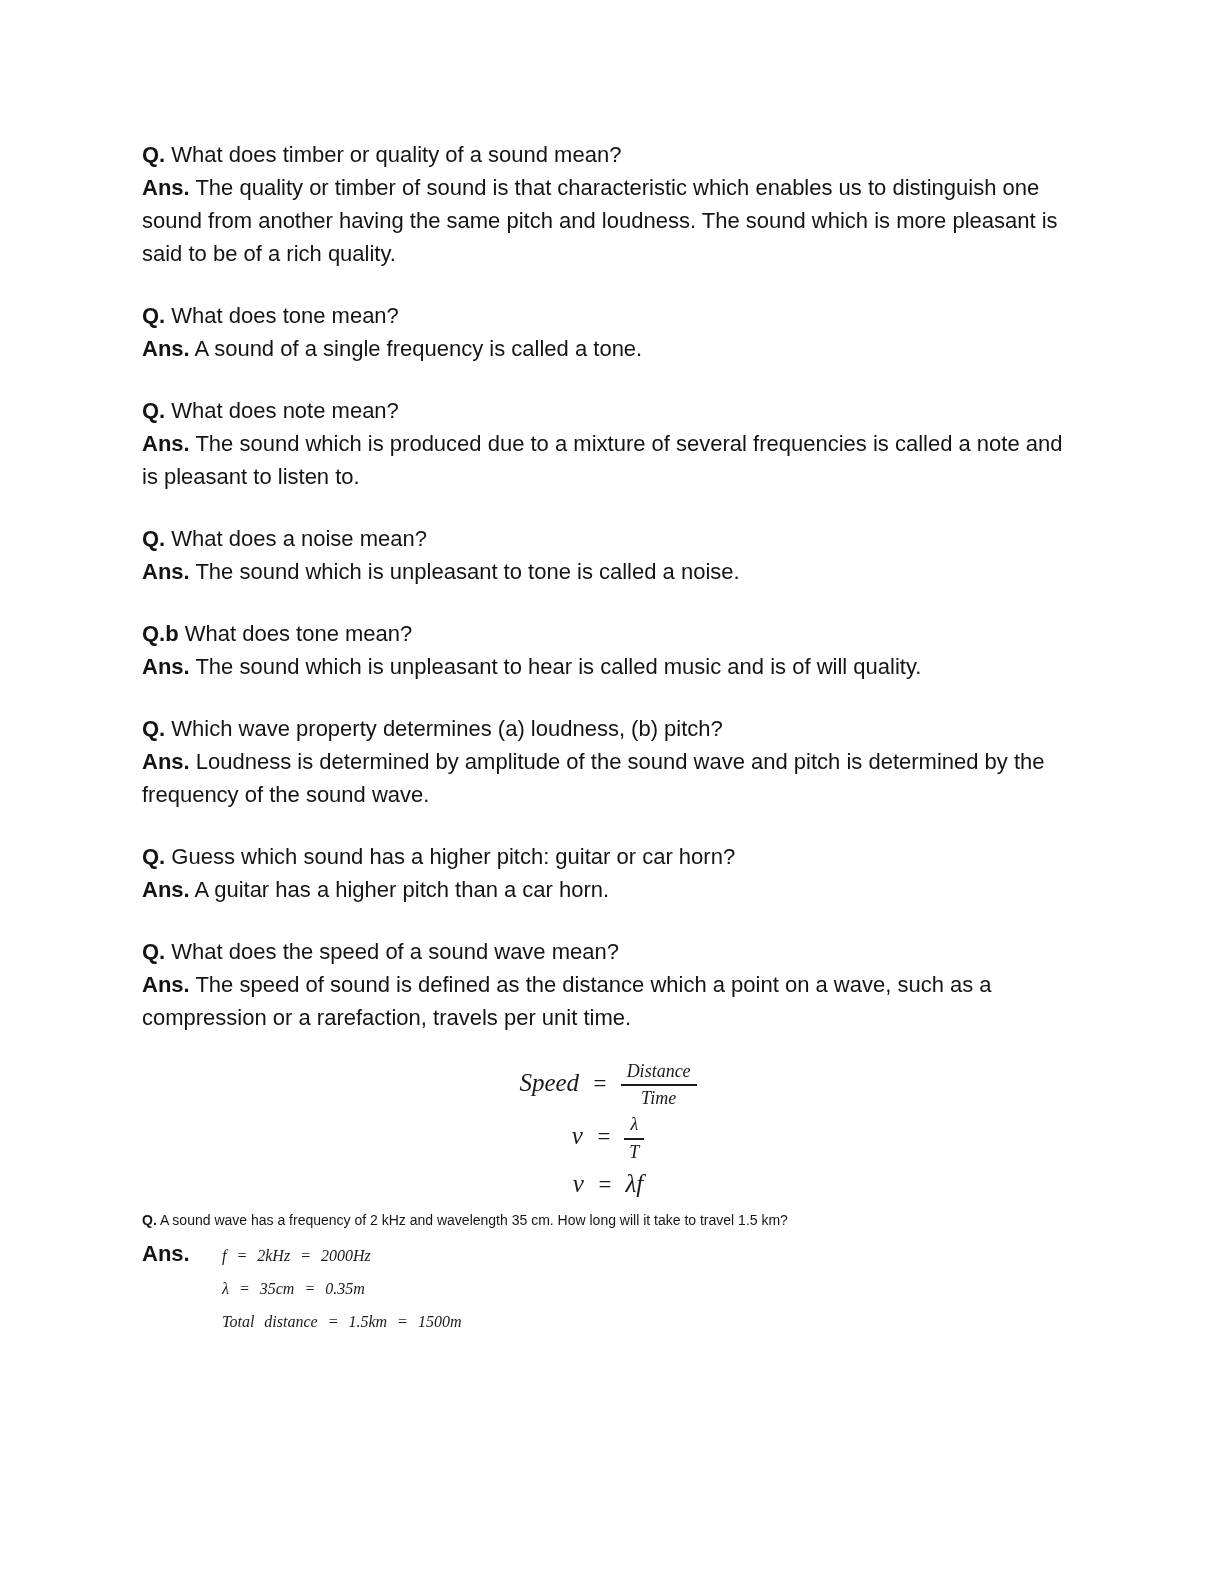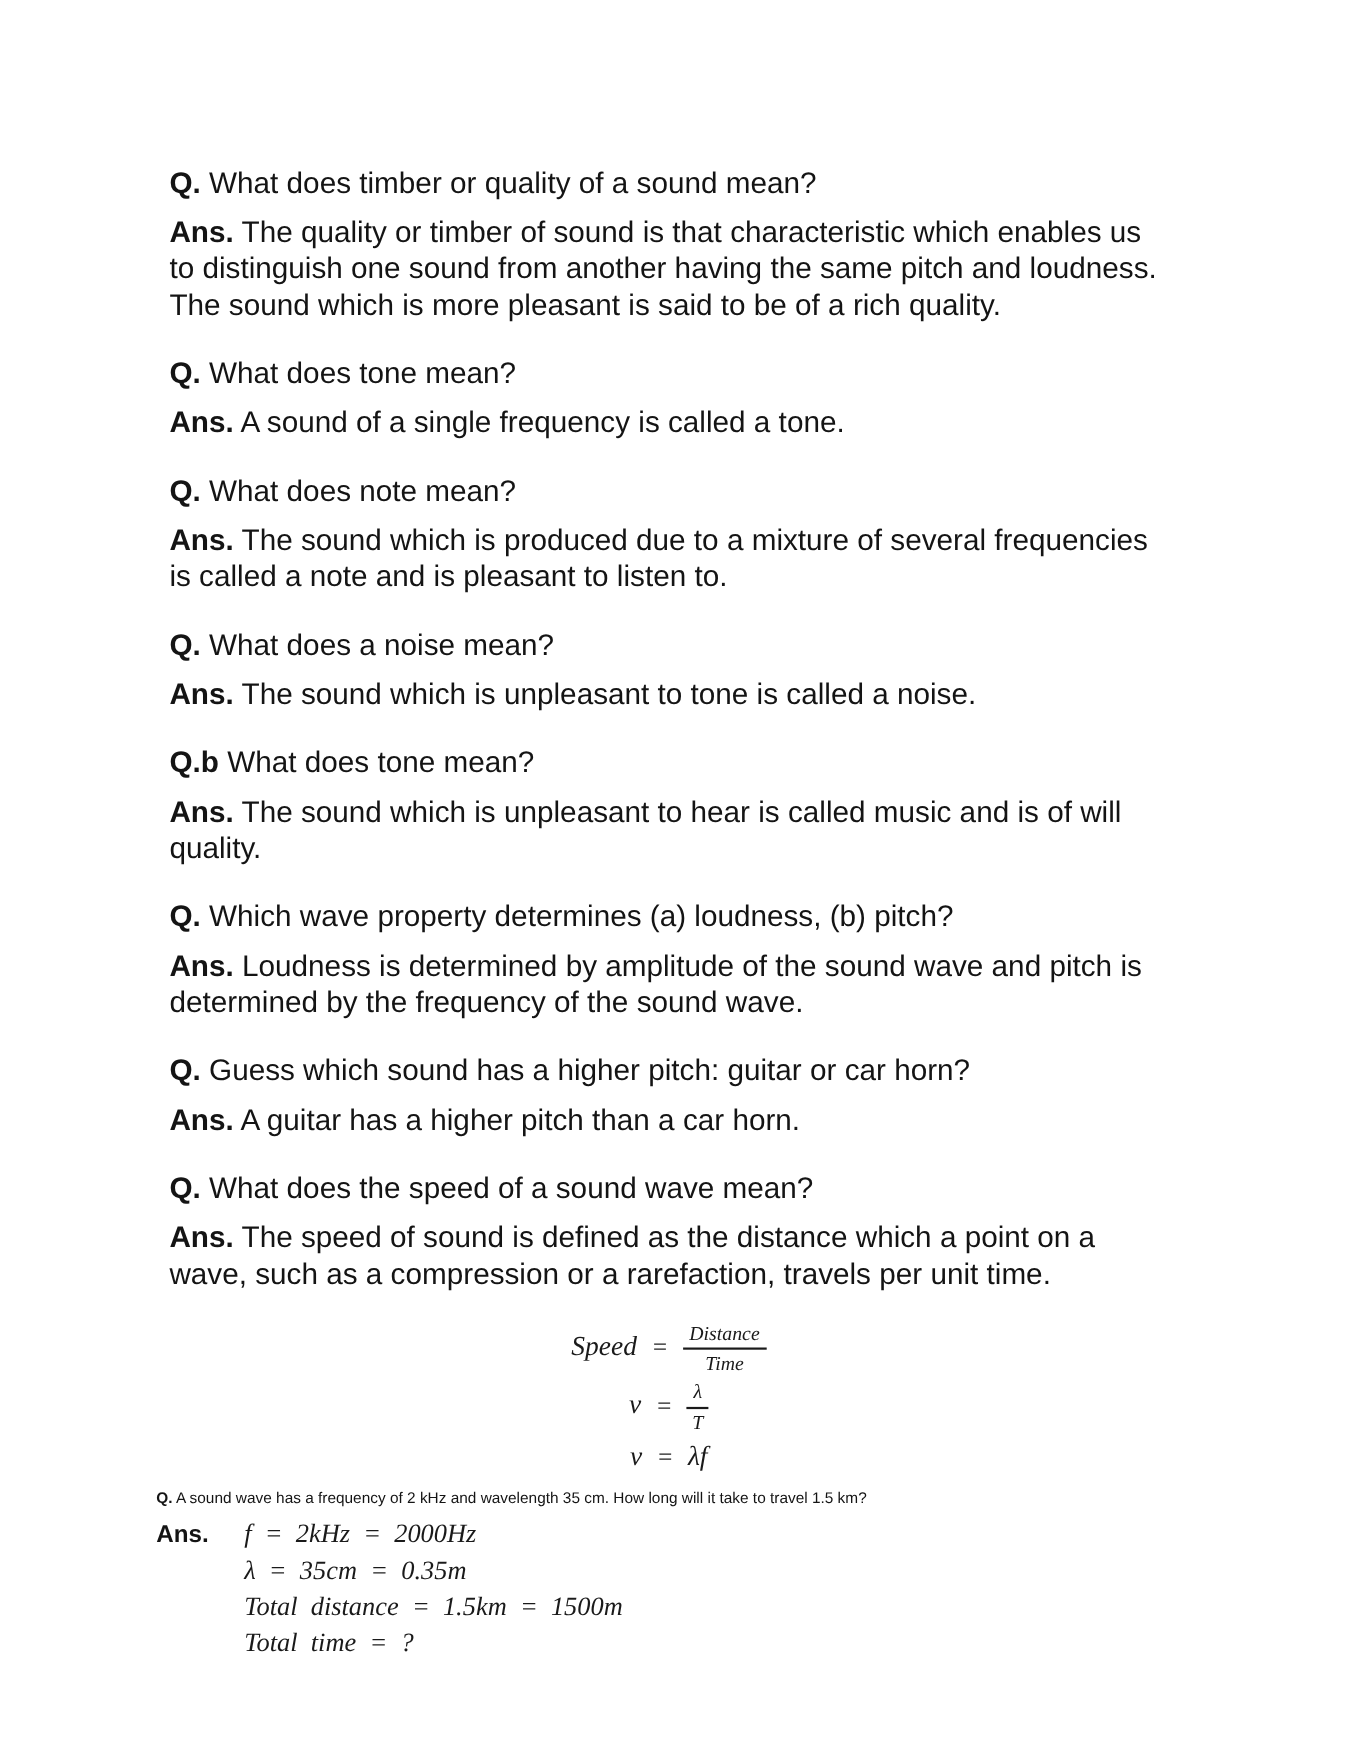--- a/index.html
+++ b/index.html
@@ -16,22 +16,22 @@
     color: #141414;
   }
   .content {
     position: absolute;
     left: 142px;
     top: 138px;
     width: 932px;
   }
   .qa { margin: 0 0 29px 0; }
   .qa p {
-    margin: 12px;
-    font-size: 27px;
+    margin: 0;
+    font-size: 22px;
     line-height: 33px;
   }
   .qa strong, .work-label { font-weight: bold; }
 
   
   .eq-group {
     margin: 8px 0 6px 0;
     text-align: center;
     font-family: "Liberation Serif", "DejaVu Serif", serif;
     font-style: italic;
@@ -58,21 +58,21 @@
   .work-row { display: flex; align-items: baseline; }
   .work-label {
     font-size: 22px;
     line-height: 33px;
     display: inline-block;
     min-width: 80px;
   }
   .work-expr {
     font-family: "Liberation Serif", "DejaVu Serif", serif;
     font-style: italic;
-    font-size: 24px;
+    font-size: 16px;
     line-height: 33px;
     word-spacing: 6px;
     color: #1a1a1a;
   }
   .work-line { padding-left: 80px; }
 </style>
 </head>
 <body>
 
 <main class="content">
@@ -136,16 +136,15 @@
   </div>
 
   <section class="final-q">
     <p><strong>Q.</strong> <span>A sound wave has a frequency of 2 kHz and wavelength 35 cm. How long will it take to travel 1.5 km?</span></p>
     <div class="work-row">
       <span class="work-label">Ans.</span>
       <span class="work-expr">f = 2kHz = 2000Hz</span>
     </div>
     <div class="work-expr work-line">λ = 35cm = 0.35m</div>
     <div class="work-expr work-line">Total distance = 1.5km = 1500m</div>
-    <div class="work-expr work-line">Total time = ?</div>
   </section>
 
 </main>
 
 </body></html>

